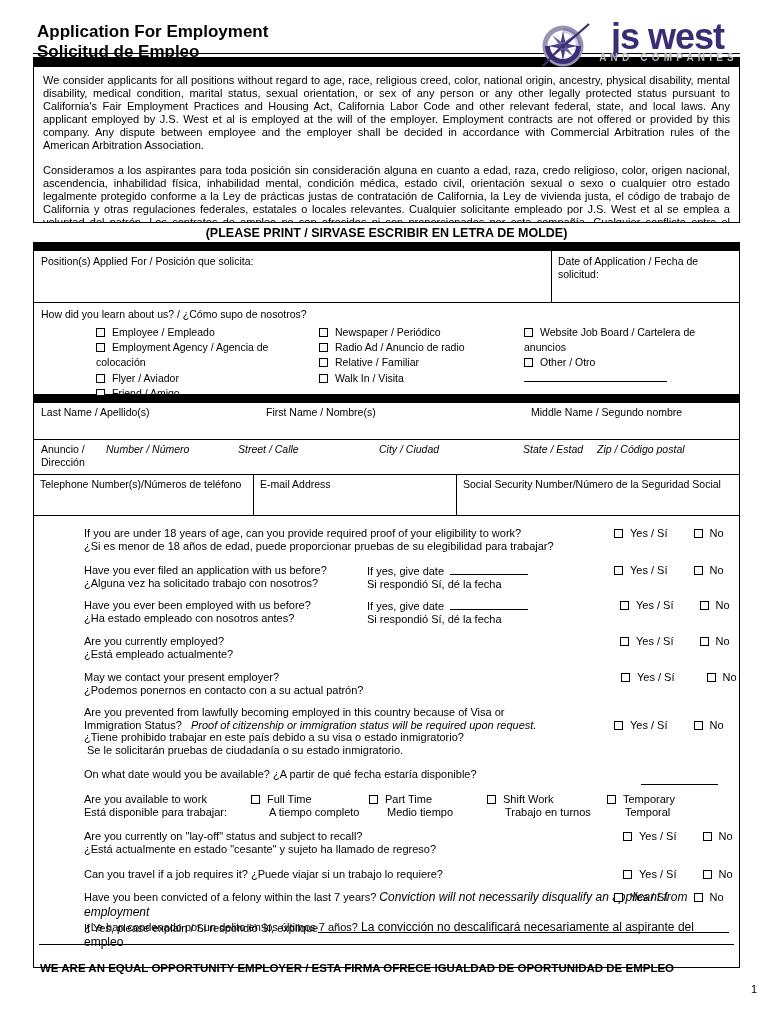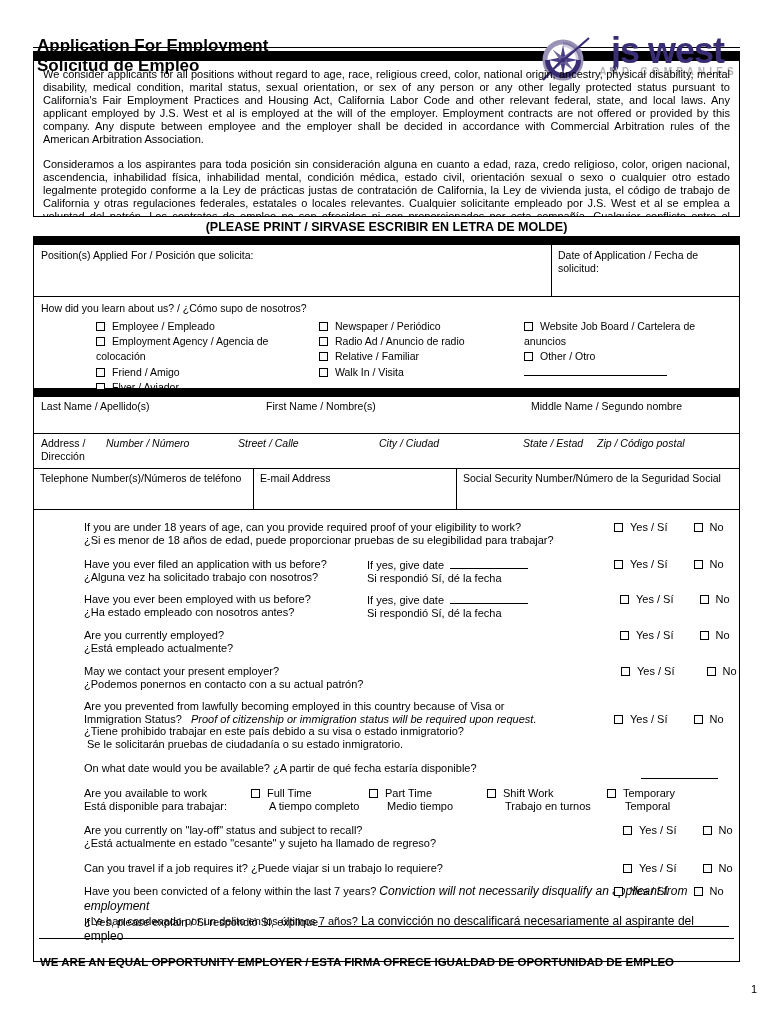--- a/index.html
+++ b/index.html
@@ -8,21 +8,21 @@
     position: relative;
     width: 770px; height: 1024px;
     background: #ffffff;
     font-family: "Liberation Sans", sans-serif;
     color: #000;
     overflow: hidden;
   }
   .content { position: absolute; left: 33px; top: 0; width: 707px; }
 
   
-  .header { display: flex; justify-content: space-between; align-items: flex-start; padding-top: 36px; height: 46px; }
+  .header { display: flex; justify-content: space-between; align-items: flex-start; padding-top: 22px; height: 52px; }
   .title { font-size: 17px; font-weight: bold; line-height: 20px; padding-left: 4px; }
   .logo { display: flex; align-items: flex-start; gap: 6px; padding-right: 2px; }
   .logo-text { line-height: 1; text-align: center; }
   .logo-brand { font-size: 36px; font-weight: bold; letter-spacing: -1px; color: #3a2d74; line-height: 30px; display:block; }
   .logo-sub { font-size: 10px; font-weight: bold; letter-spacing: 4.2px; color: #b3b5b8; display:block; margin-top: 1px; padding-left: 2px; }
   .title-rule { border-bottom: 1.5px solid #000; margin-top: 1px; }
   .black-bar { height: 8px; background: #000; margin-top: 3px; }
 
   
   .intro-box { border: 1px solid #000; border-top: 2px solid #000; height: 158px; padding: 7px 9px 0 9px; overflow: hidden; }
@@ -132,22 +132,22 @@
         <div class="date-cell">
           <span>Date of Application / Fecha de solicitud:</span>
         </div>
       </div>
       <div class="learn-row">
         <div class="learn-q">How did you learn about us? / ¿Cómo supo de nosotros?</div>
         <div class="learn-cols">
           <div class="learn-col c1">
             <div><span class="cb"></span><span>Employee / Empleado</span></div>
             <div><span class="cb"></span><span>Employment Agency / Agencia de colocación</span></div>
+            <div><span class="cb"></span><span>Flyer / Aviador</span></div>
             <div><span class="cb"></span><span>Friend / Amigo</span></div>
-            <div><span class="cb"></span><span>Flyer / Aviador</span></div>
           </div>
           <div class="learn-col c2">
             <div><span class="cb"></span><span>Newspaper / Periódico</span></div>
             <div><span class="cb"></span><span>Radio Ad / Anuncio de radio</span></div>
             <div><span class="cb"></span><span>Relative / Familiar</span></div>
             <div><span class="cb"></span><span>Walk In / Visita</span></div>
           </div>
           <div class="learn-col c3">
             <div><span class="cb"></span><span>Website Job Board / Cartelera de anuncios</span></div>
             <div><span class="cb"></span><span>Other / Otro</span> <span class="blank" style="width:143px"></span></div>
@@ -158,21 +158,21 @@
 
     <div class="nap-box">
       <div class="bar-top"></div>
       <div class="name-row">
         <span style="left:7px">Last Name / Apellido(s)</span>
         <span style="left:232px">First Name /  Nombre(s)</span>
         <span style="left:497px">Middle Name / Segundo nombre</span>
       </div>
       <div class="addr-row">
         <span class="lbl" style="left:7px">
-          <span>Address /</span><br>
+          <span>Anuncio /</span><br>
           <span>Dirección</span>
         </span>
         <span class="sub" style="left:72px">Number / Número</span>
         <span class="sub" style="left:204px">Street / Calle</span>
         <span class="sub" style="left:345px">City / Ciudad</span>
         <span class="sub" style="left:489px">State / Estad</span>
         <span class="sub" style="left:563px">Zip / Código postal</span>
       </div>
       <div class="phone-row">
         <div class="ph-cell"><span>Telephone Number(s)/Números de teléfono</span></div>

